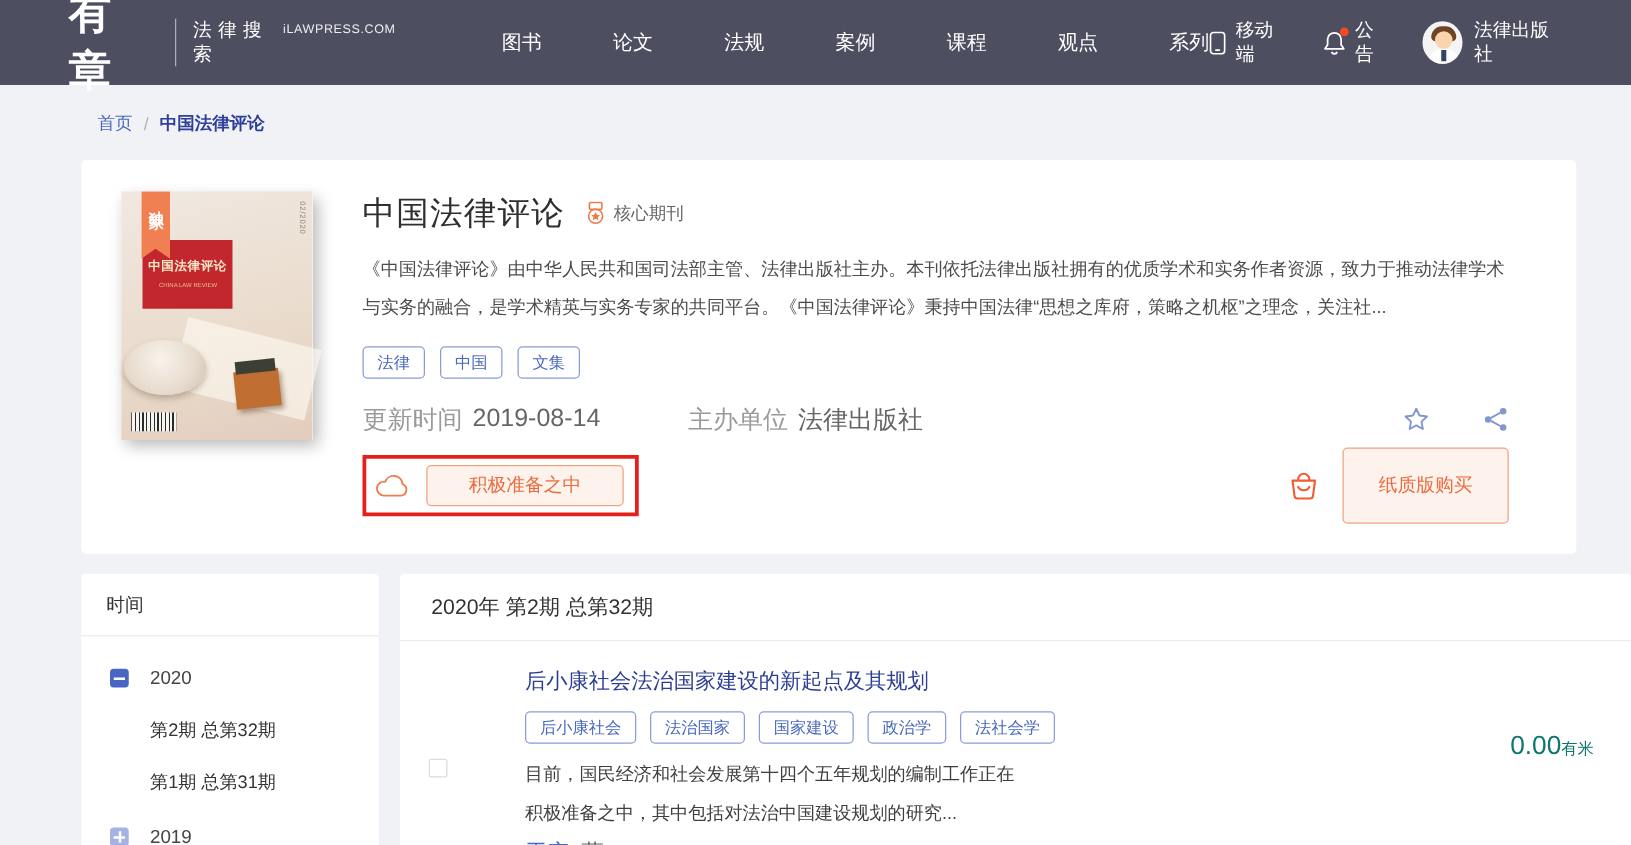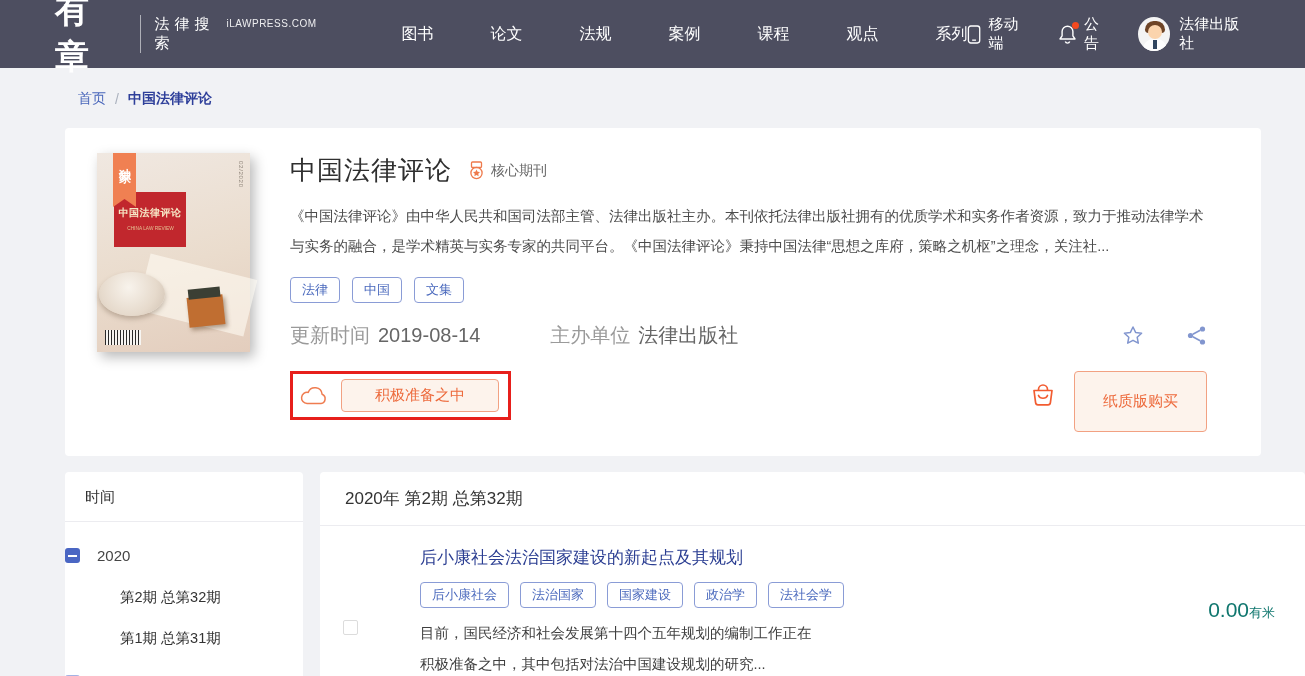--- a/index.html
+++ b/index.html
@@ -61,29 +61,29 @@
   .meta-row { margin-top:19px; display:flex; align-items:center; font-size:20px; }
   .meta-label { color:#9a9a9a; }
   .meta-value { color:#666; margin-left:8px; }
   .meta-group2 { margin-left:70px; }
   .meta-icons { margin-left:auto; display:flex; align-items:center; gap:42px; margin-right:22px; }
   .icon-btn { cursor:pointer; display:inline-flex; }
   .buy-row { margin-top:9px; display:flex; align-items:center; }
   .annotation-box { display:inline-flex; align-items:center; gap:13px; border:3px solid #e71f1b; padding:5px 9px 5px 6px; }
   .btn-orange { border:1px solid #f2a182; background:#fdf3ec; color:#ed6a3c; font-size:15px; padding:6px 33px; border-radius:4px; cursor:pointer; white-space:nowrap; }
   .buy-right { margin-left:auto; display:flex; align-items:center; gap:17px; margin-right:22px; }
-  .btn-paper { padding:20px 28px;margin-top:13px; }
+  .btn-paper { padding:20px 28px; }
 
   
   .lower { display:flex; gap:17px; margin:16px 0 0 65px; align-items:flex-start; }
   .side-card { width:238px; height:300px; background:#fff; border-radius:4px; }
   .side-head { padding:16px 20px 14px; font-size:15px; color:#333; }
   .divider { border-top:1px solid #ececf0; }
   .tree { padding:25px 0 10px; }
-  .tree-year { display:flex; align-items:center; gap:17px; margin-bottom:24px; cursor:pointer; }
+  .tree-year { display:flex; align-items:center; gap:17px; padding-left:23px; margin-bottom:24px; cursor:pointer; }
   .toggle { width:15px; height:15px; border-radius:3px; position:relative; flex:0 0 15px; }
   .toggle.minus { background:#4a66c3; }
   .toggle.plus { background:#a4b3e4; }
   .toggle::before { content:""; position:absolute; left:3px; top:6.5px; width:9px; height:2px; background:#fff; }
   .toggle.plus::after { content:""; position:absolute; left:6.5px; top:3px; width:2px; height:9px; background:#fff; }
   .tree-year-label { font-size:15px; color:#454545; }
   .tree-children { padding-left:55px; margin:2px 0 26px; }
   .tree-child { font-size:14.5px; color:#333; margin-bottom:22px; cursor:pointer; }
 
   .issue-card { flex:1; height:300px; background:#fff; border-radius:4px; }

